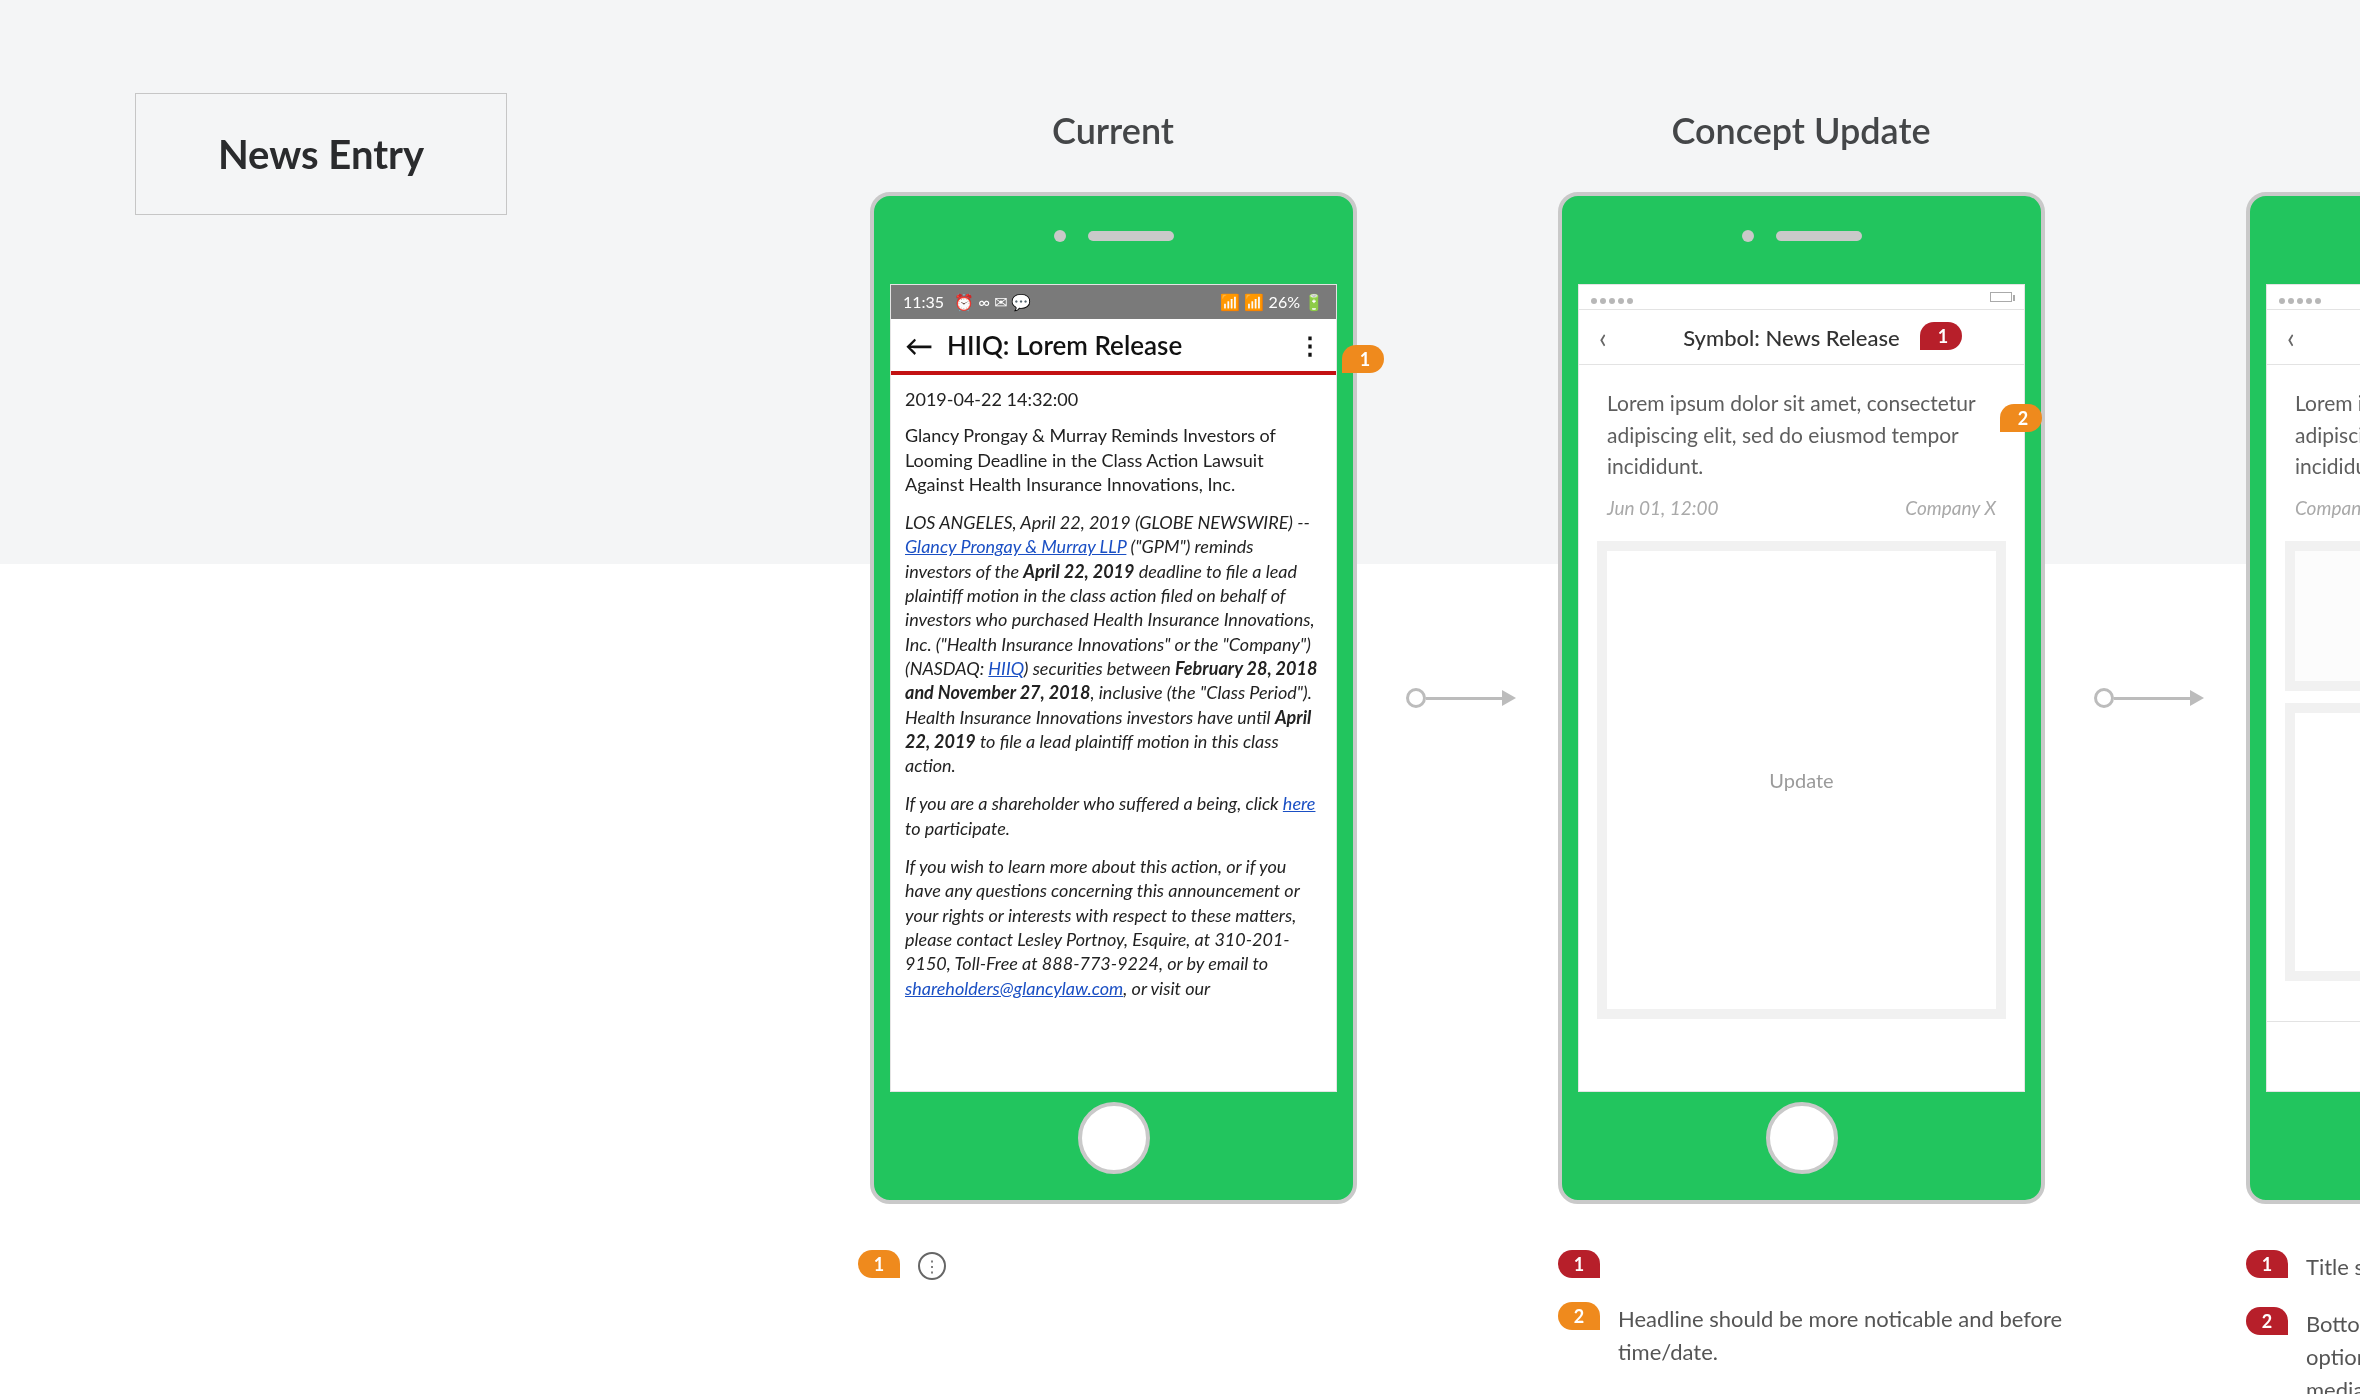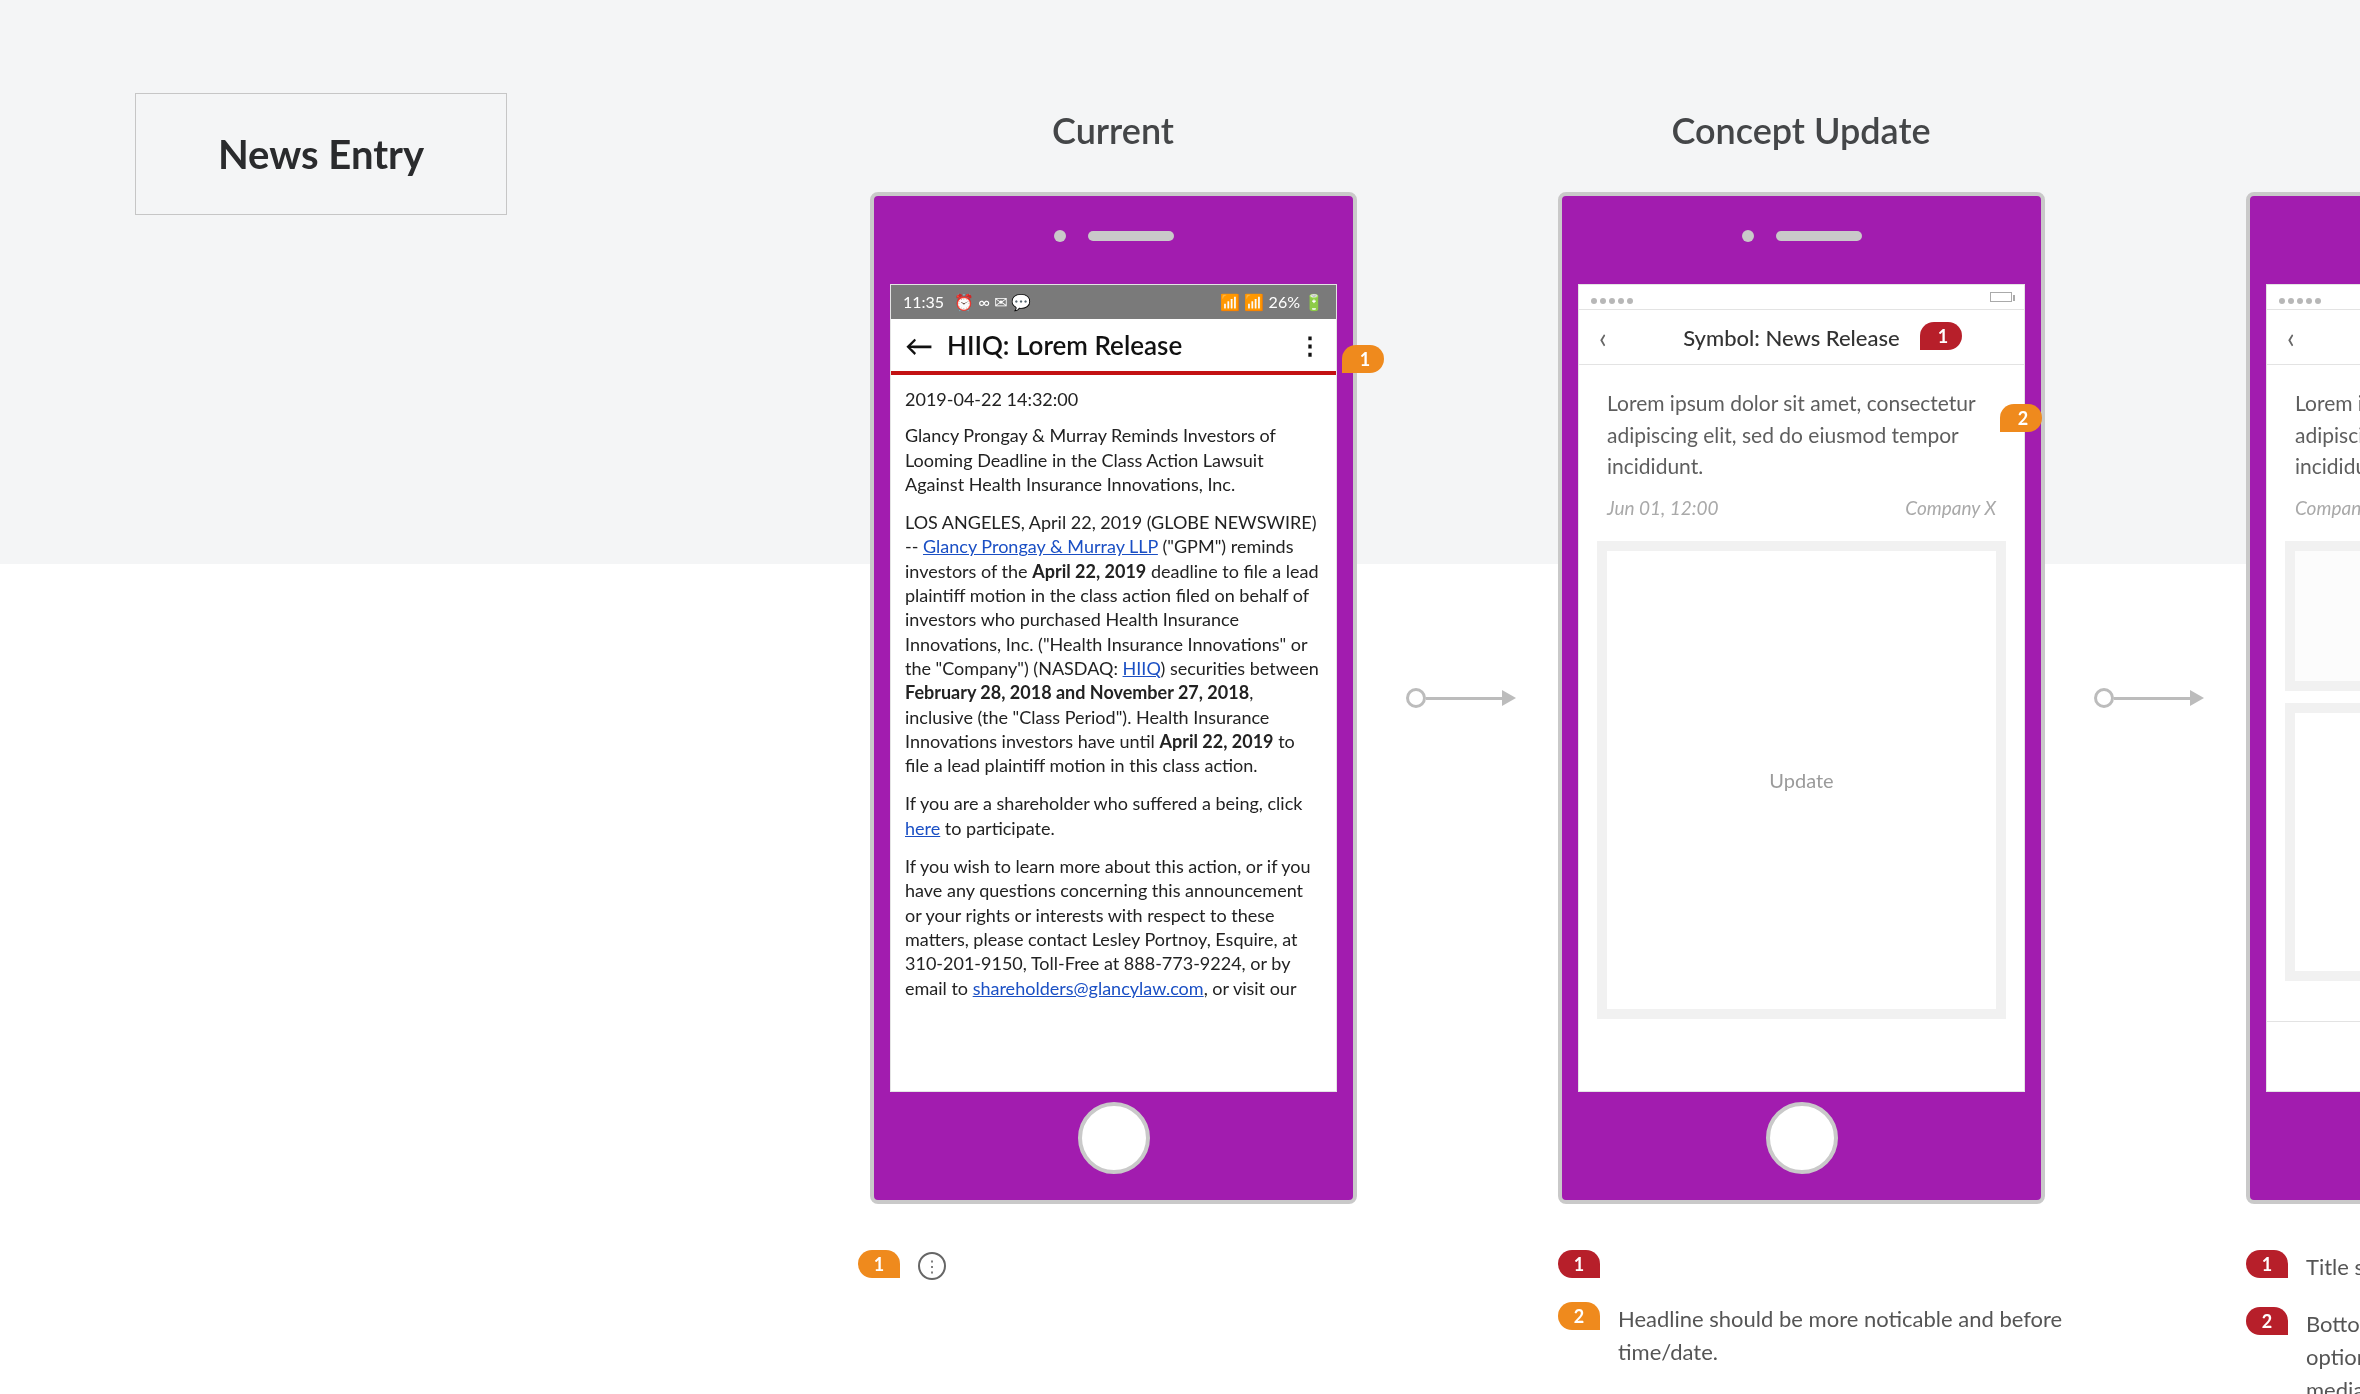--- a/index.html
+++ b/index.html
@@ -53,22 +53,22 @@
     top: 192px;
     width: 487px;
     height: 1012px;
   }
   .phone1 { left: 870px; }
   .phone2 { left: 1558px; }
   .phone3 { left: 2246px; }
   .phone-body {
     width: 100%; height: 100%;
     border: 4px solid #c9c9c9;
-    border-radius: 8px;
-    background: #a21caf;
+    border-radius: 20px;
+    background: #22c55e;
     position: relative;
   }
   .phone-speaker {
     position: absolute;
     top: 34px; left: 50%;
     transform: translateX(-50%);
     display: flex; align-items: center; gap: 22px;
   }
   .phone-speaker .dot {
     width: 12px; height: 12px; border-radius: 50%; background: #c9c9c9;
@@ -119,21 +119,21 @@
   .app-toolbar1 .title { flex: 1; }
   .app-toolbar1 .menu { width: 24px; text-align: center; font-size: 24px; }
   .article1 {
     padding: 12px 14px;
     font-size: 18px;
     line-height: 1.35;
     color: #222;
   }
   .article1 .ts { margin-bottom: 12px; }
   .article1 .hl { margin-bottom: 14px; }
-  .article1 p { margin-bottom: 14px; }
+  .article1 p { margin-bottom: 14px; font-style: italic; }
   .article1 a { color: #1a4fc4; text-decoration: underline; }
 
   
   .wf-statusmini {
     height: 24px;
     display: flex;
     justify-content: space-between;
     align-items: center;
     padding: 0 12px;
   }

